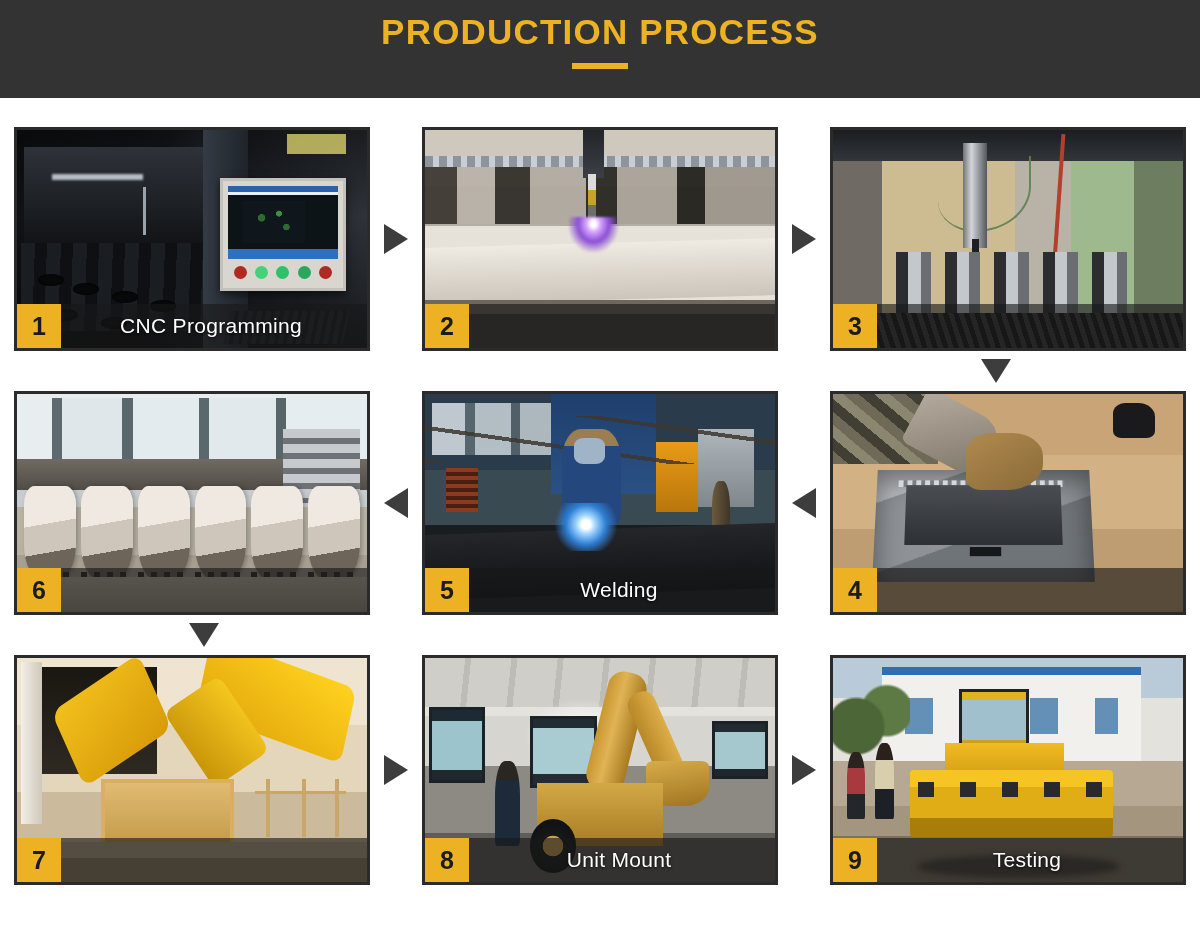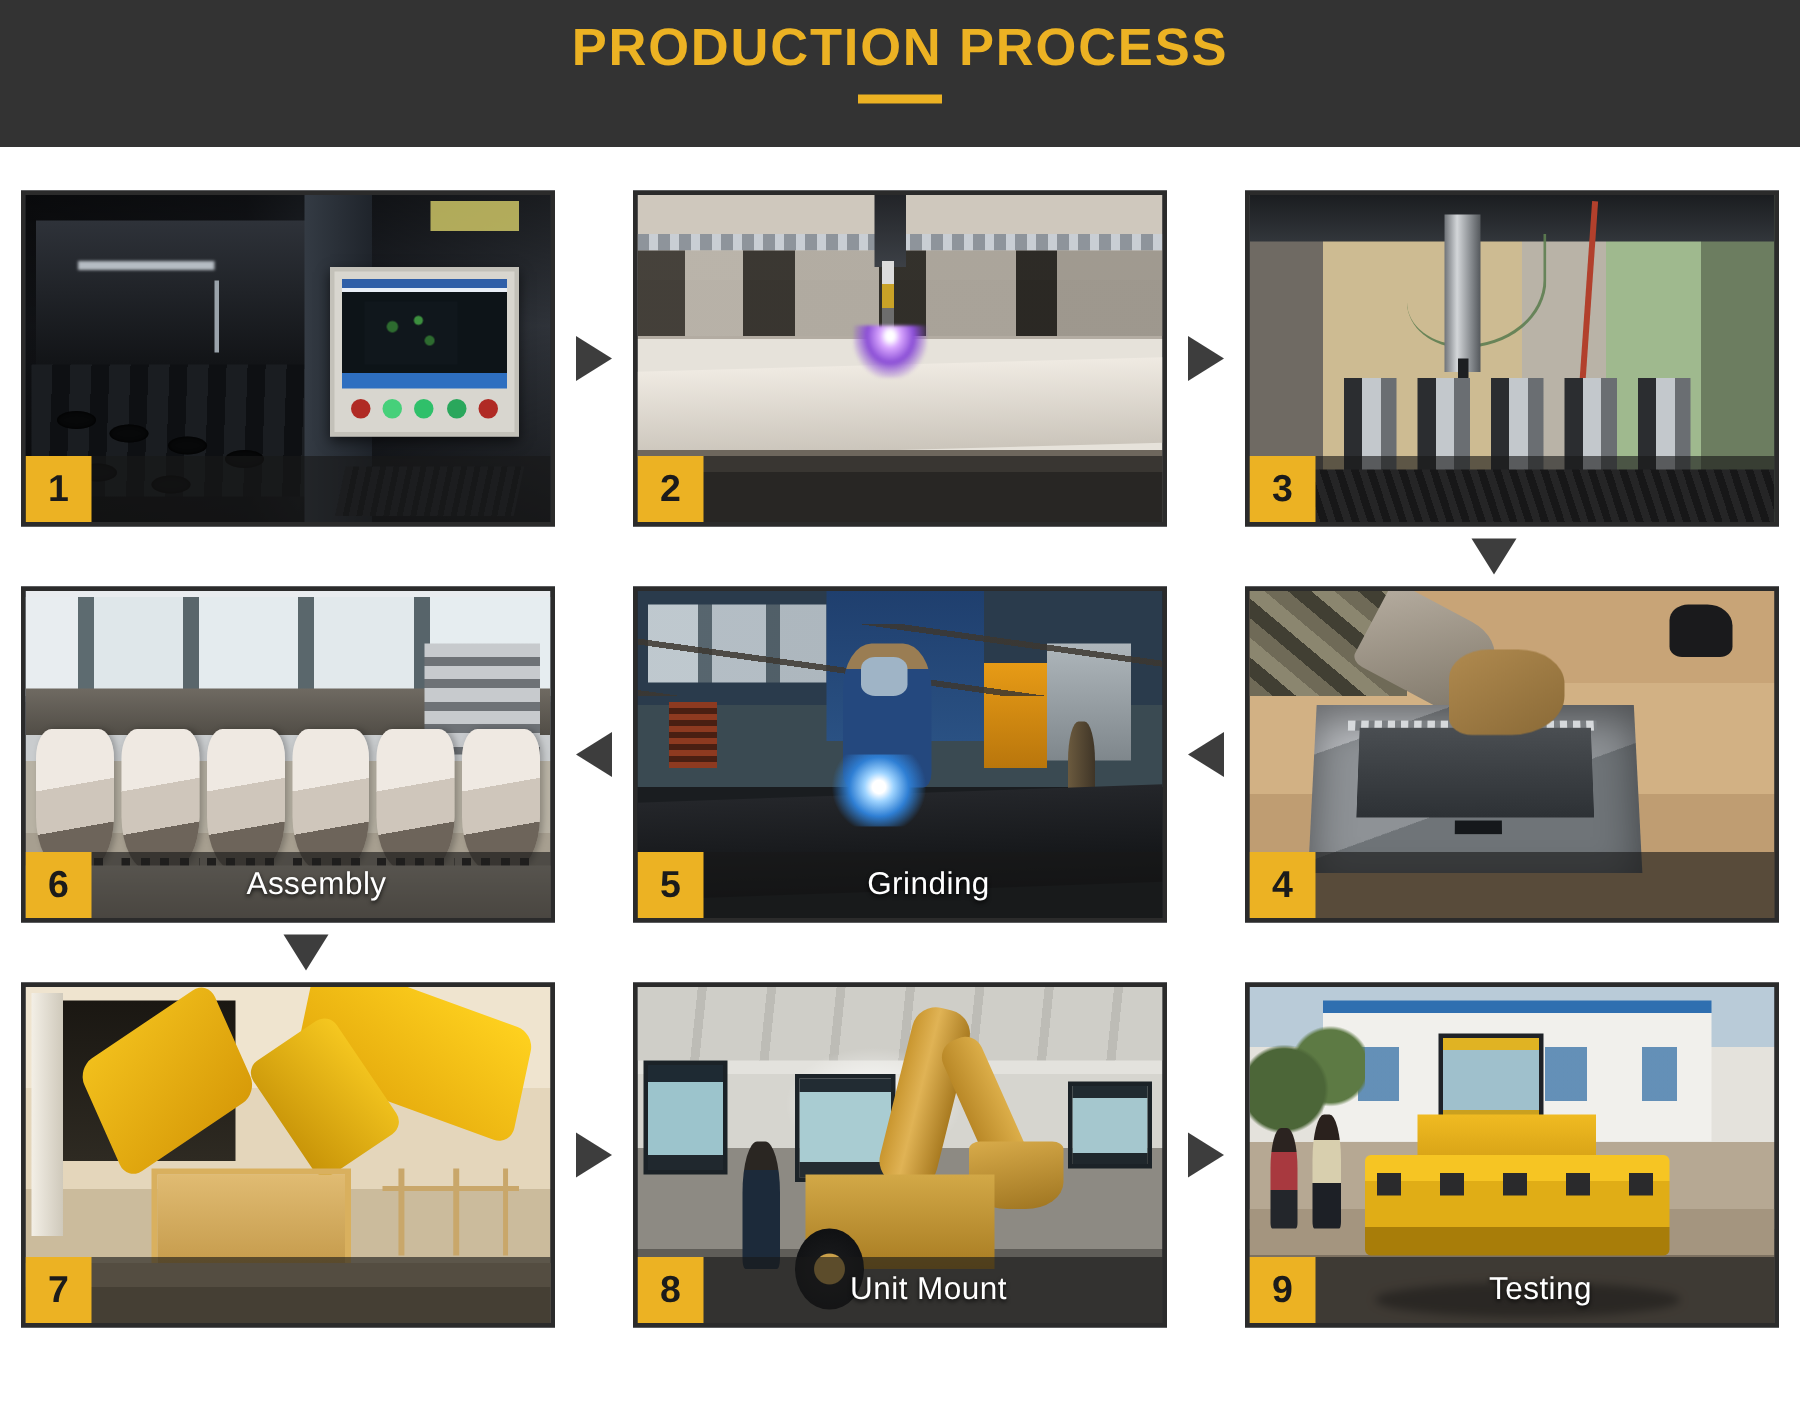--- a/index.html
+++ b/index.html
@@ -595,20 +595,21 @@
             <i style="background:#46d07a;"></i>
             <i style="background:#2fc06a;"></i>
             <i style="background:#2aa75c;"></i>
             <i style="background:#b02a24;"></i>
           </div>
         </div>
         <div class="keyboard"></div>
       </div>
       <div class="caption">
         <div class="badge">1</div>
+        <div class="caption-label">CNC Programming</div>
       </div>
     </div>
 
     <div class="arrow-h arrow-right">
       <div class="arrow-glyph"></div>
     </div>
 
     <div class="card">
       <div class="photo p-cut">
         <div class="beam-rail"></div>
@@ -672,21 +673,20 @@
             <div class="bkt"></div>
             <div class="bkt"></div>
           <div class="bkt"></div>
             <div class="bkt"></div>
             <div class="bkt"></div>
         </div>
         <div class="floor"></div>
       </div>
       <div class="caption">
         <div class="badge">6</div>
-        <div class="caption-label">Assembly</div>
       </div>
     </div>
 
     <div class="arrow-h arrow-left">
       <div class="arrow-glyph"></div>
     </div>
 
     <div class="card">
       <div class="photo p-weld">
         <div class="window"></div>
@@ -696,21 +696,21 @@
         <div class="cyl"></div>
         <div class="coil"></div>
         <div class="pipes"></div>
         <div class="welder"></div>
         <div class="mask"></div>
         <div class="beamwork"></div>
         <div class="flash"></div>
       </div>
       <div class="caption">
         <div class="badge">5</div>
-        <div class="caption-label">Grinding</div>
+        <div class="caption-label">Welding</div>
       </div>
     </div>
 
     <div class="arrow-h arrow-left">
       <div class="arrow-glyph"></div>
     </div>
 
     <div class="card">
       <div class="photo p-grind">
         <div class="camo"></div>

